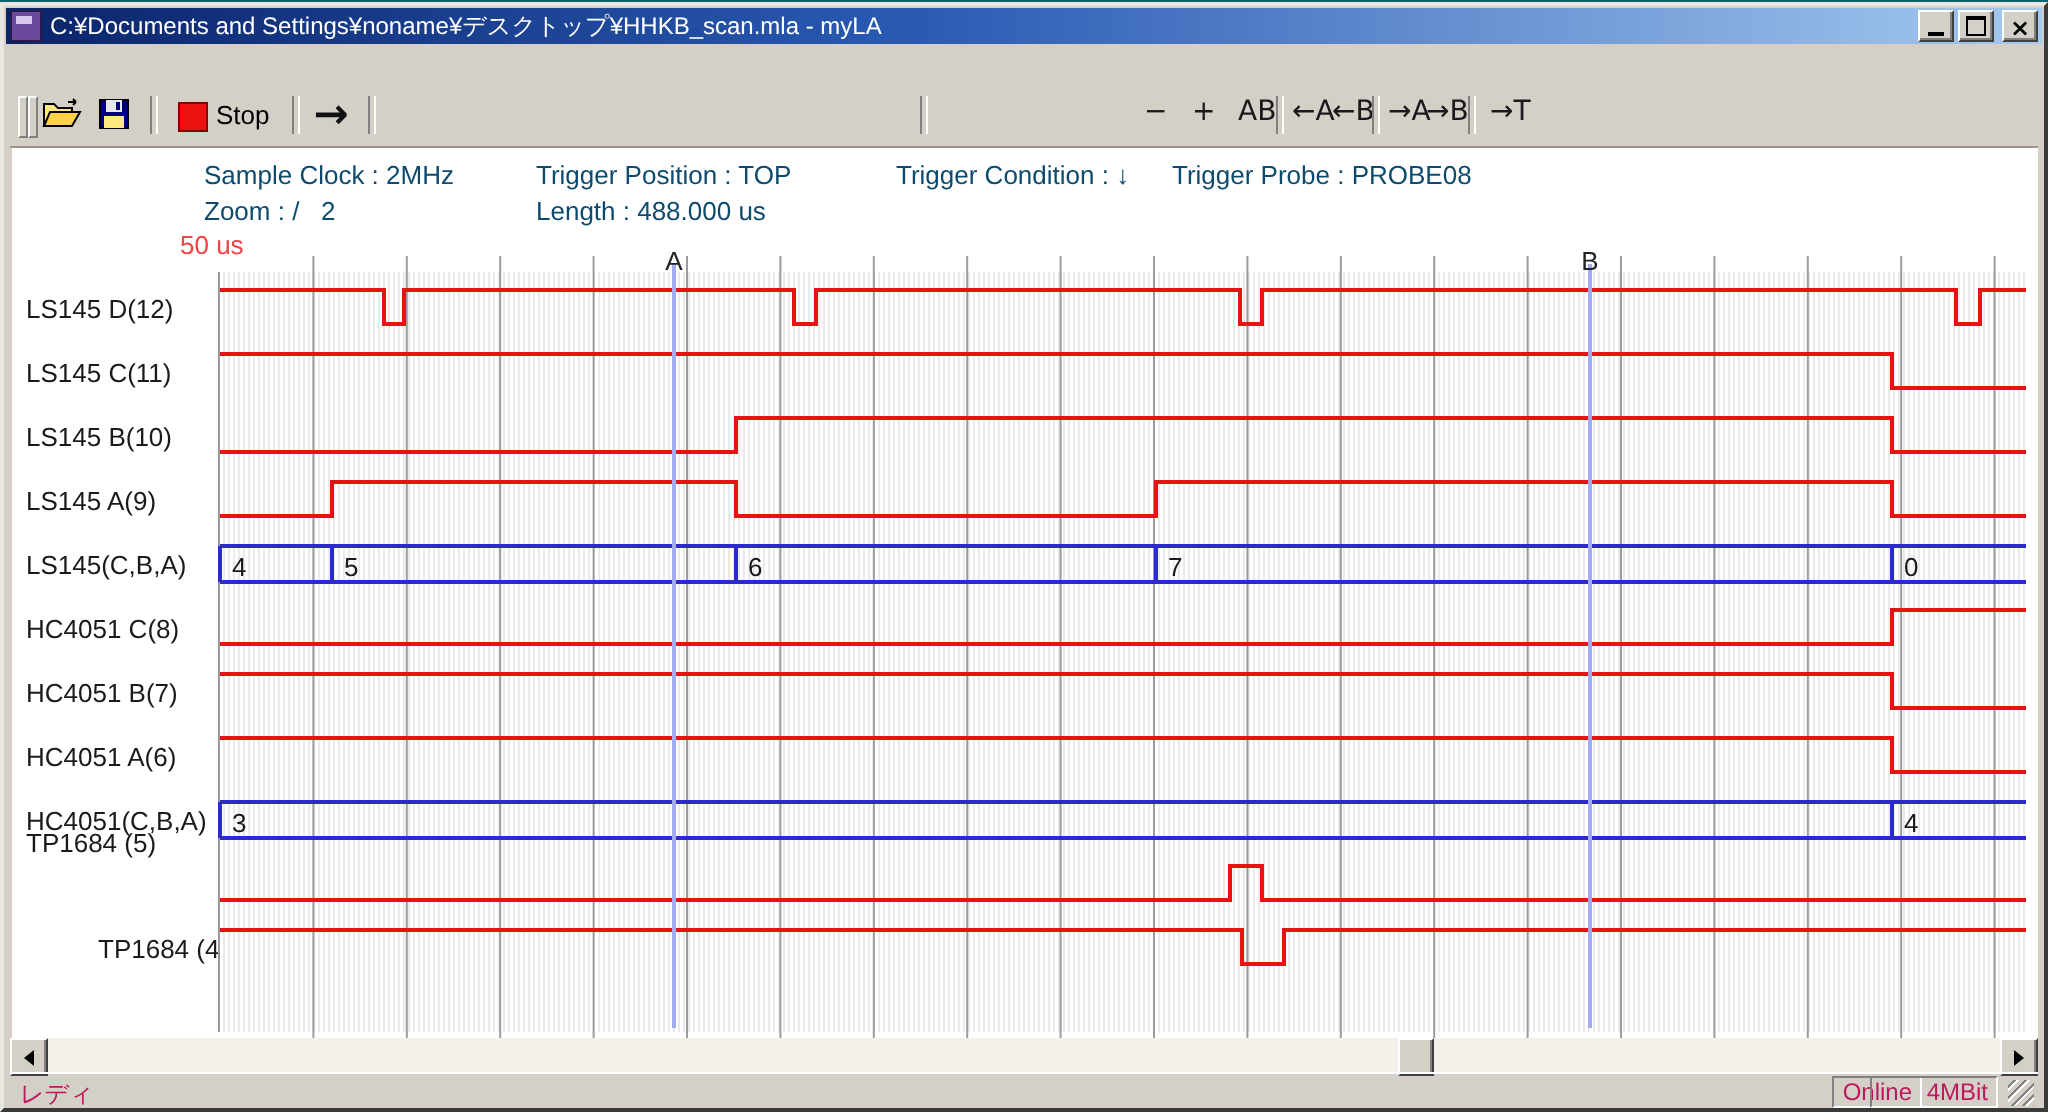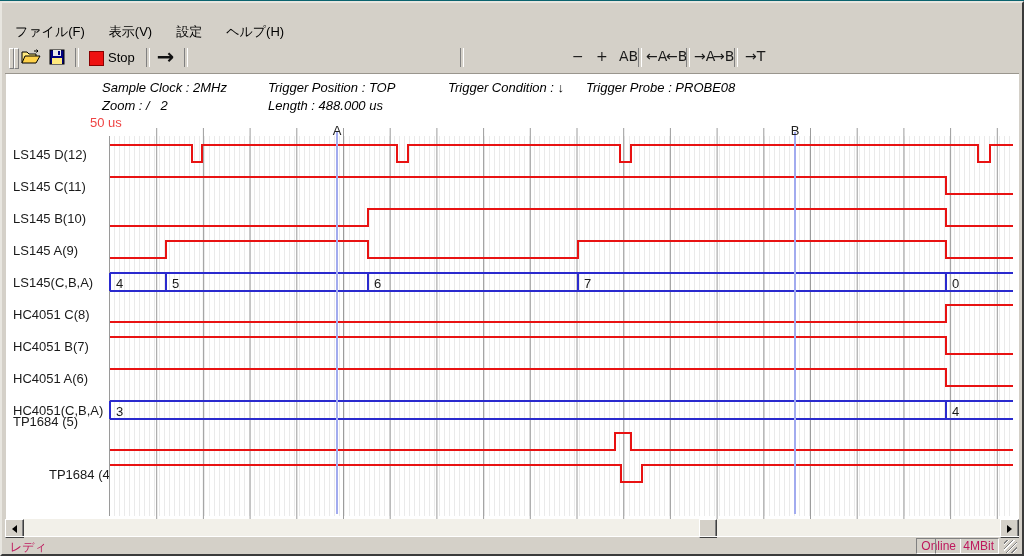--- a/index.html
+++ b/index.html
@@ -44,21 +44,21 @@
     display:flex;align-items:center;}
   .combo .val{flex:1;font-size:13px;padding-left:4px;color:#000;white-space:nowrap;overflow:hidden;}
   .combo .drop{width:17px;height:16px;margin:1px;background:#d4d0c8;border:1px solid;
     border-color:#fff #404040 #404040 #fff;display:flex;align-items:center;justify-content:center;flex:0 0 auto;}
   .drop .tri{width:0;height:0;border-left:4px solid transparent;border-right:4px solid transparent;border-top:5px solid #000;}
   .slider-track{position:absolute;left:467px;top:53px;width:88px;height:2px;border:1px solid;border-color:#808080 #fff #fff #808080;background:#404040;}
   .slider-thumb{position:absolute;left:500px;top:44px;width:11px;height:19px;background:#d4d0c8;border:1px solid;
     border-color:#fff #404040 #404040 #fff;box-shadow:inset -1px -1px 0 #808080,inset 1px 1px 0 #e8e6e0;}
   
   .client{position:absolute;top:71px;left:4px;width:1013px;height:445px;background:#fff;overflow:visible;}
-  .infotext{position:absolute;font-size:13px;color:#000000;white-space:pre;font-style:italic;}
+  .infotext{position:absolute;font-size:13px;color:#0c4a6e;white-space:pre;}
   .ruler-label{position:absolute;left:84px;top:41px;font-size:13px;color:#ef4444;}
   .sig-label{position:absolute;left:7px;height:16px;font-size:13px;color:#1a1a1a;white-space:nowrap;}
   .plot{position:absolute;left:103px;top:62px;width:903px;height:380px;
     background:repeating-linear-gradient(to right,#ffffff 0px,#ffffff 1.7px,#eaeaea 1.7px,#eaeaea 2.5px);
     border-left:1px solid #9a9a9a;}
   .plot svg{position:absolute;left:0;top:-8px;overflow:visible;}
   .cursor-label{position:absolute;top:-13px;width:12px;text-align:center;font-size:13px;color:#222;}
   
   .hscroll{position:absolute;top:516px;left:3px;right:3px;height:17px;background:#f2f0e9;}
   .sbtn{position:absolute;top:0;width:17px;height:17px;background:#d4d0c8;border:1px solid;
@@ -76,27 +76,36 @@
   .box-online{right:58px;}
   .box-mem{right:20px;padding-left:27px;}
   .resize-grip{position:absolute;right:2px;top:3px;width:13px;height:13px;
     background:repeating-linear-gradient(135deg,transparent 0 2px,#808080 2px 3px,#fff 3px 4px);}
 </style>
 </head>
 <body>
 
 <div class="window">
 
-
-  <div class="menubar">
-    <span class="menuitem">ファイル(F)</span>
-    <span class="menuitem">表示(V)</span>
-    <span class="menuitem">設定</span>
-    <span class="menuitem">ヘルプ(H)</span>
-  </div>
+  <div class="titlebar">
+    <div class="titleicon"></div>
+    <div class="titletext">C:¥Documents and Settings¥noname¥デスクトップ¥HHKB_scan.mla - myLA</div>
+    <div class="winbtns">
+      <div class="winbtn">
+          <span class="glyph-min"></span>
+        </div>
+      <div class="winbtn">
+          <span class="glyph-max"></span>
+        </div>
+      <div class="winbtn btn-close">
+          <span class="glyph-close">×</span>
+        </div>
+    </div>
+  </div>
+
 
   <div class="toolbar">
     <div class="grip"></div>
     <div class="grip grip2"></div>
 
     <div class="tbbtn" style="left:14px;">
       <svg width="20" height="16" viewBox="0 0 20 16">
         <path d="M1 14 L1 3 L6 3 L8 5 L15 5 L15 7" fill="#ffe97f" stroke="#000" stroke-width="1"></path>
         <path d="M1 14 L4 7 L19 7 L15 14 Z" fill="#ffd24a" stroke="#000" stroke-width="1"></path>
         <path d="M13 2 L17 2 M17 2 L15.5 0.5 M17 2 L15.5 3.5" stroke="#000" stroke-width="1" fill="none"></path>

